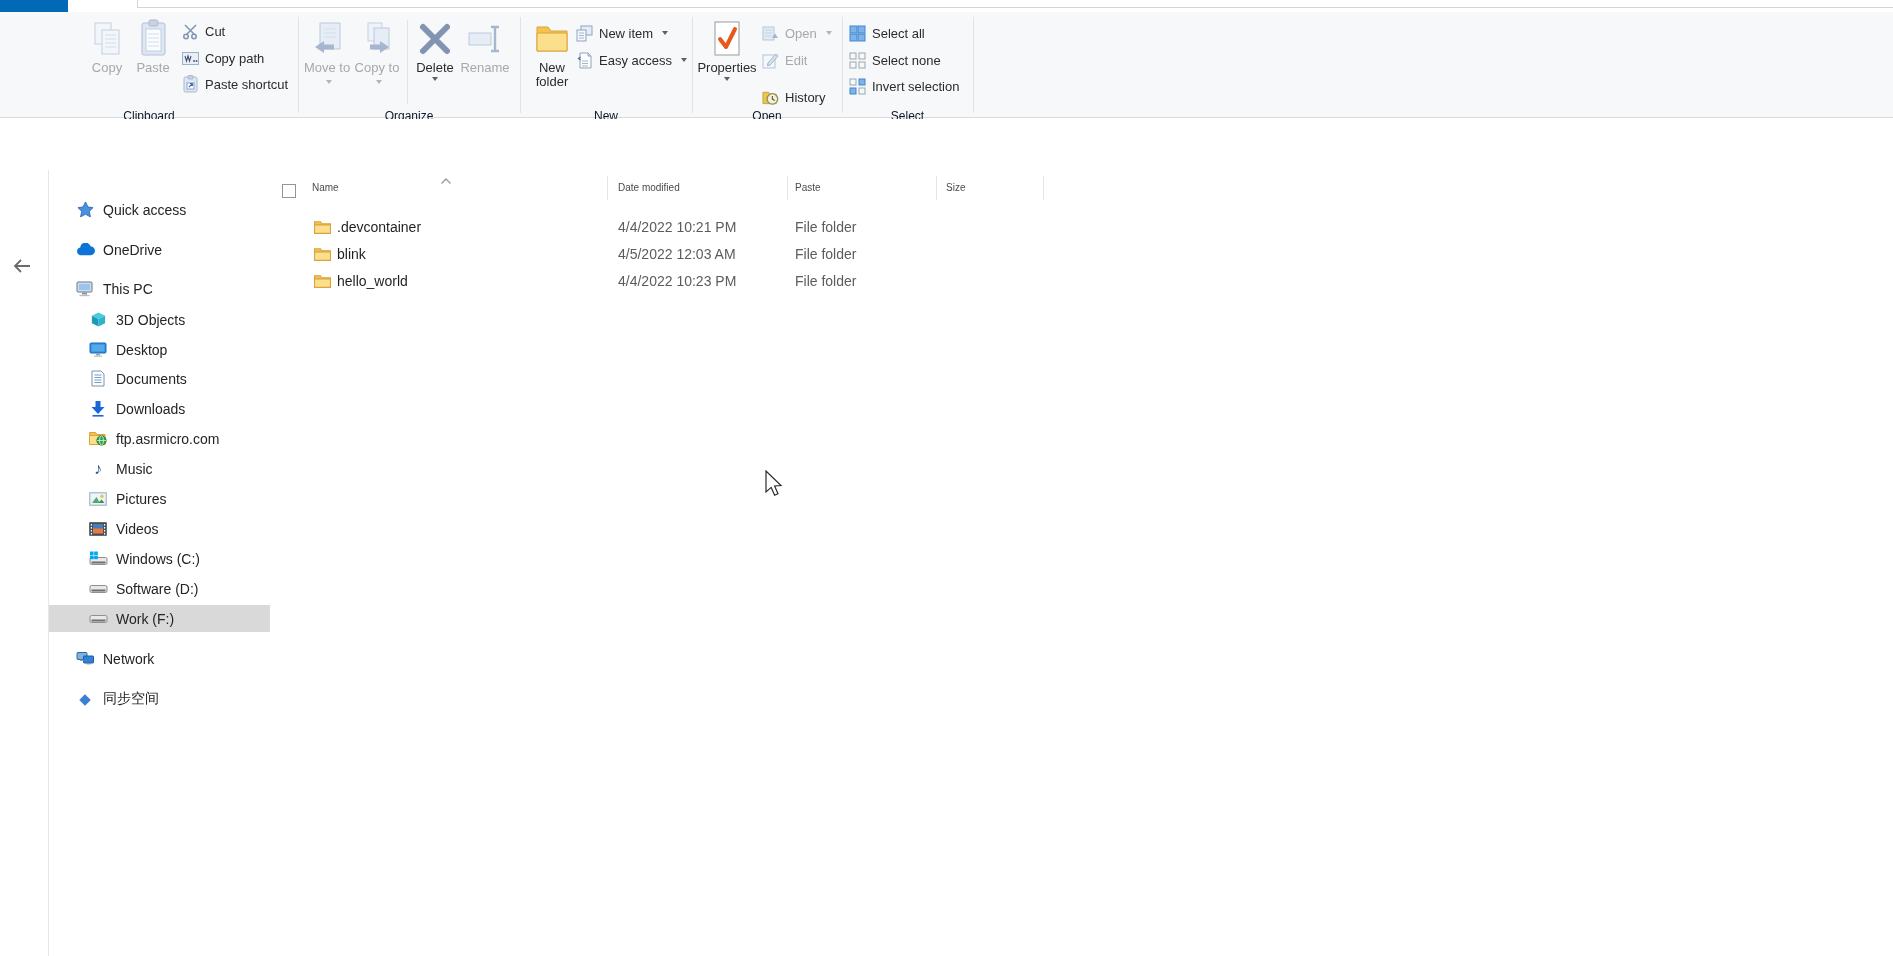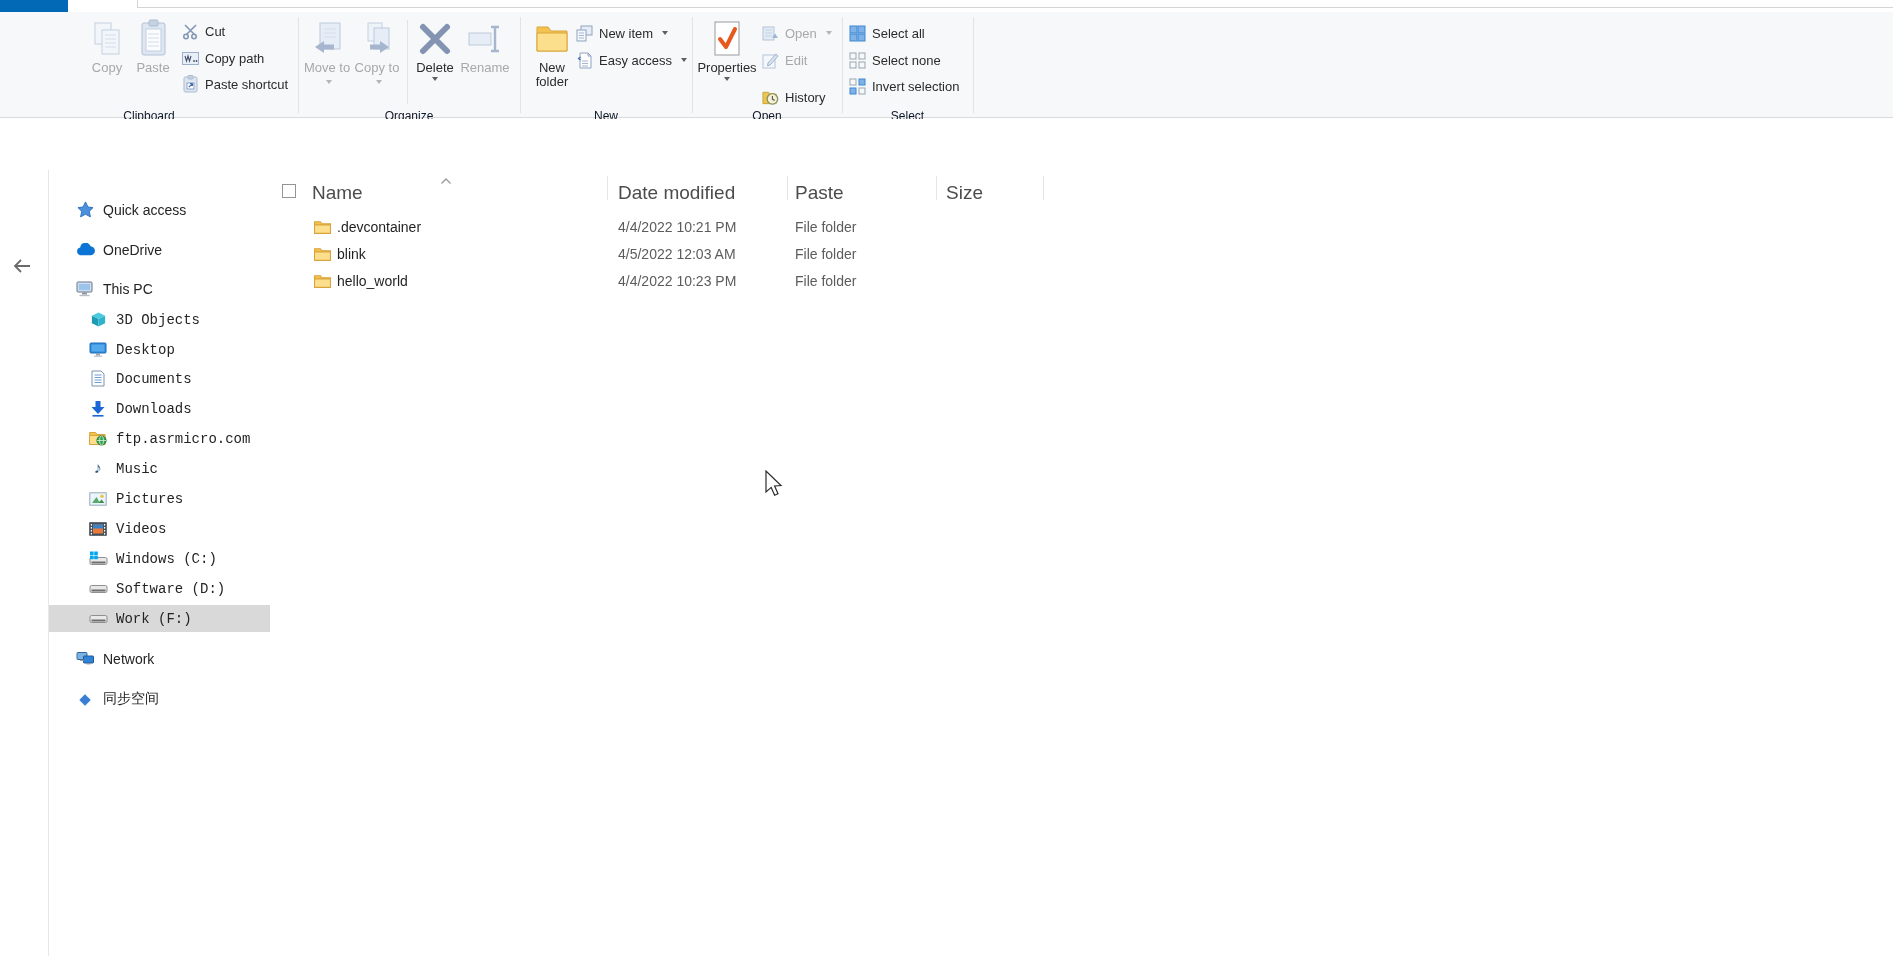--- a/index.html
+++ b/index.html
@@ -39,29 +39,29 @@
   .crumb .chev{width:8px;height:10px;}
   .addr-ctrl{position:absolute;top:0;height:29px;display:flex;align-items:center;justify-content:center;}
   .addr-sep{position:absolute;left:1534px;top:4px;width:1px;height:21px;background:#e4e4e4;}
   .search-box{position:absolute;left:1718px;top:131px;width:192px;height:31px;border:1px solid #dcdcdc;background:#fff;
               display:flex;align-items:center;gap:12px;padding-left:14px;font-size:14px;color:#8a8a8a;overflow:hidden;white-space:nowrap;}
 
   
   .sidebar{position:absolute;left:0;top:170px;width:270px;height:786px;background:#fff;border-left:1px solid #e7e7e7;margin-left:48px;}
   .side-item{position:absolute;left:0;width:266px;height:27px;display:flex;align-items:center;gap:8px;font-size:14px;color:#242424;cursor:default;}
   .side-item.lvl0{padding-left:26px;}
-  .side-item.lvl1{padding-left:39px;font-family:Liberation Mono, monospace;}
+  .side-item.lvl1{padding-left:39px;}
   .side-item.selected{background:#d9d9d9;}
   .sicon{width:20px;height:18px;display:flex;align-items:center;justify-content:center;flex:0 0 20px;}
   .glyph-music{font-size:16px;color:#26557e;line-height:16px;}
   .glyph-sync{font-size:15px;color:#3a7fd6;line-height:15px;}
 
   
   .main{position:absolute;left:270px;top:170px;width:1623px;height:786px;background:#fff;}
-  .hdr-cell{position:absolute;top:12px;font-size:19px;color:#4c4c4c;cursor:default;}
+  .hdr-cell{position:absolute;top:12px;font-size:10px;color:#4c4c4c;cursor:default;}
   .hdr-sep{position:absolute;top:6px;width:1px;height:24px;background:#e6e6e6;}
   .hdr-caret{position:absolute;left:170px;top:1px;}
   .chkbox{position:absolute;left:12px;top:14px;width:14px;height:14px;border:1px solid #949494;background:#fff;}
   .frow{position:absolute;left:0;width:1050px;height:27px;cursor:default;}
   .frow .fic{position:absolute;left:44px;top:6px;}
   .frow .fname{position:absolute;left:67px;top:5px;font-size:14px;color:#211f1f;white-space:nowrap;}
   .frow .fdate{position:absolute;left:348px;top:5px;font-size:14px;color:#5c5c5c;white-space:nowrap;}
   .frow .ftype{position:absolute;left:525px;top:5px;font-size:14px;color:#5c5c5c;white-space:nowrap;}
   .frow .fsize{position:absolute;left:676px;top:5px;font-size:14px;color:#5c5c5c;}
 

